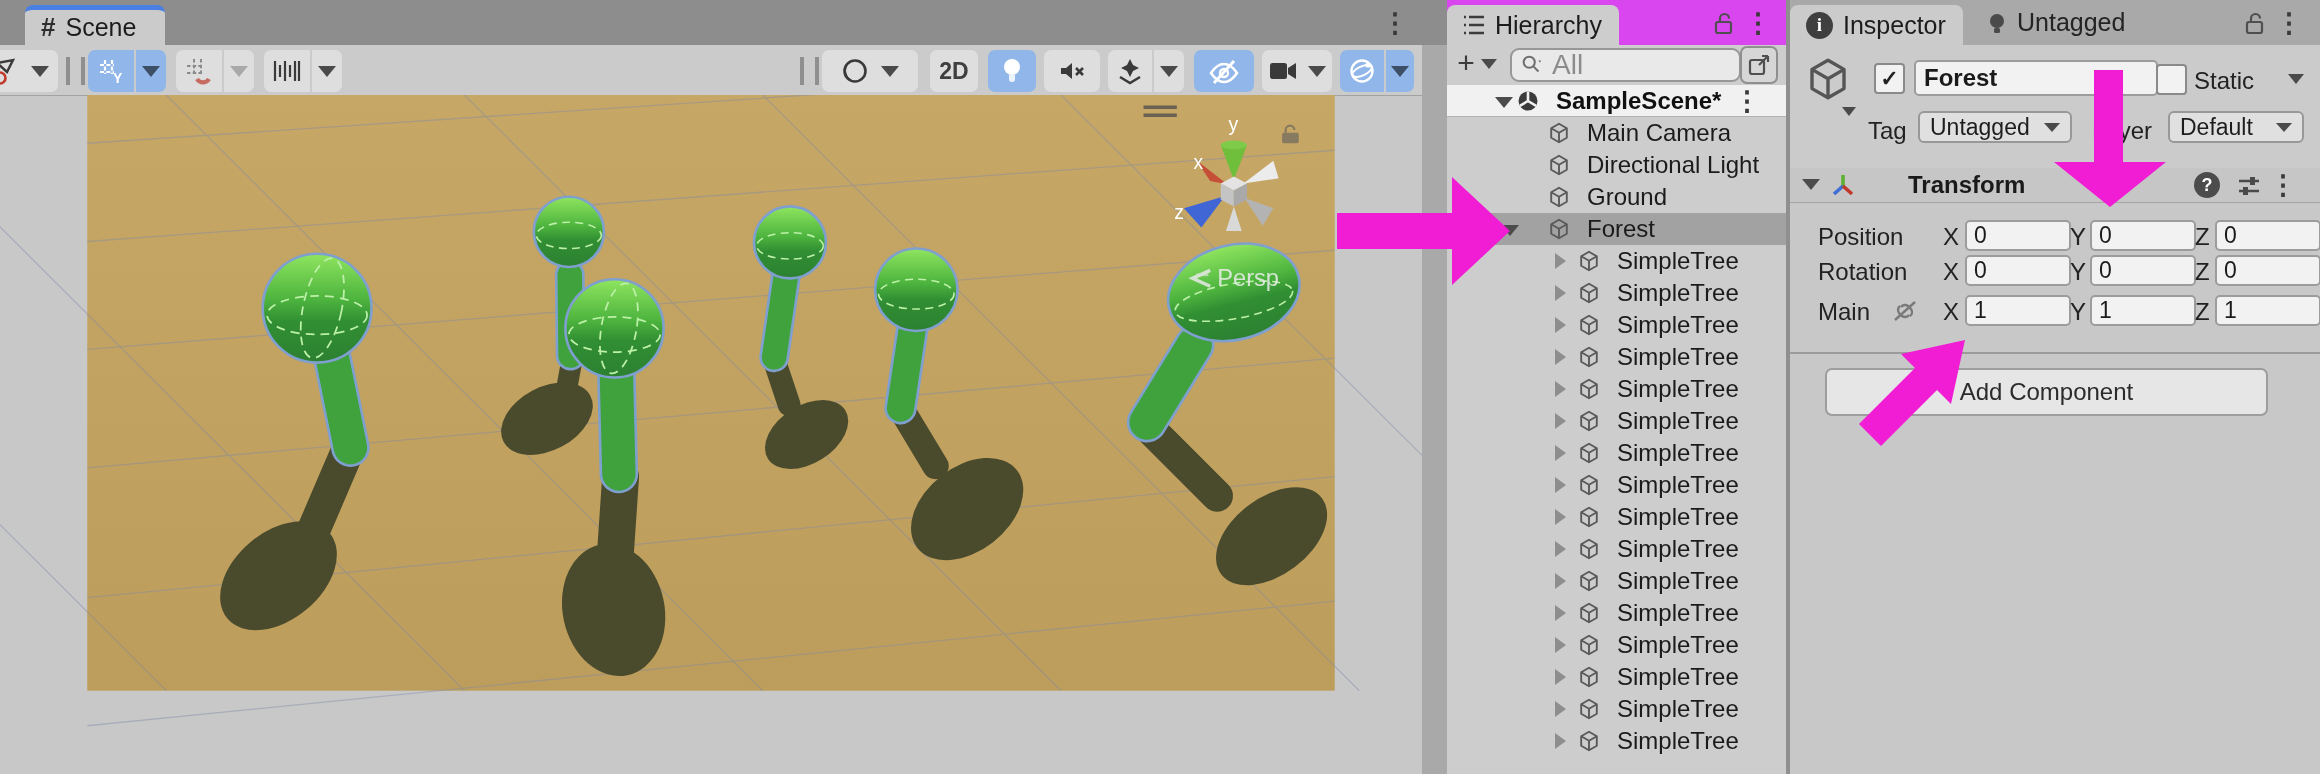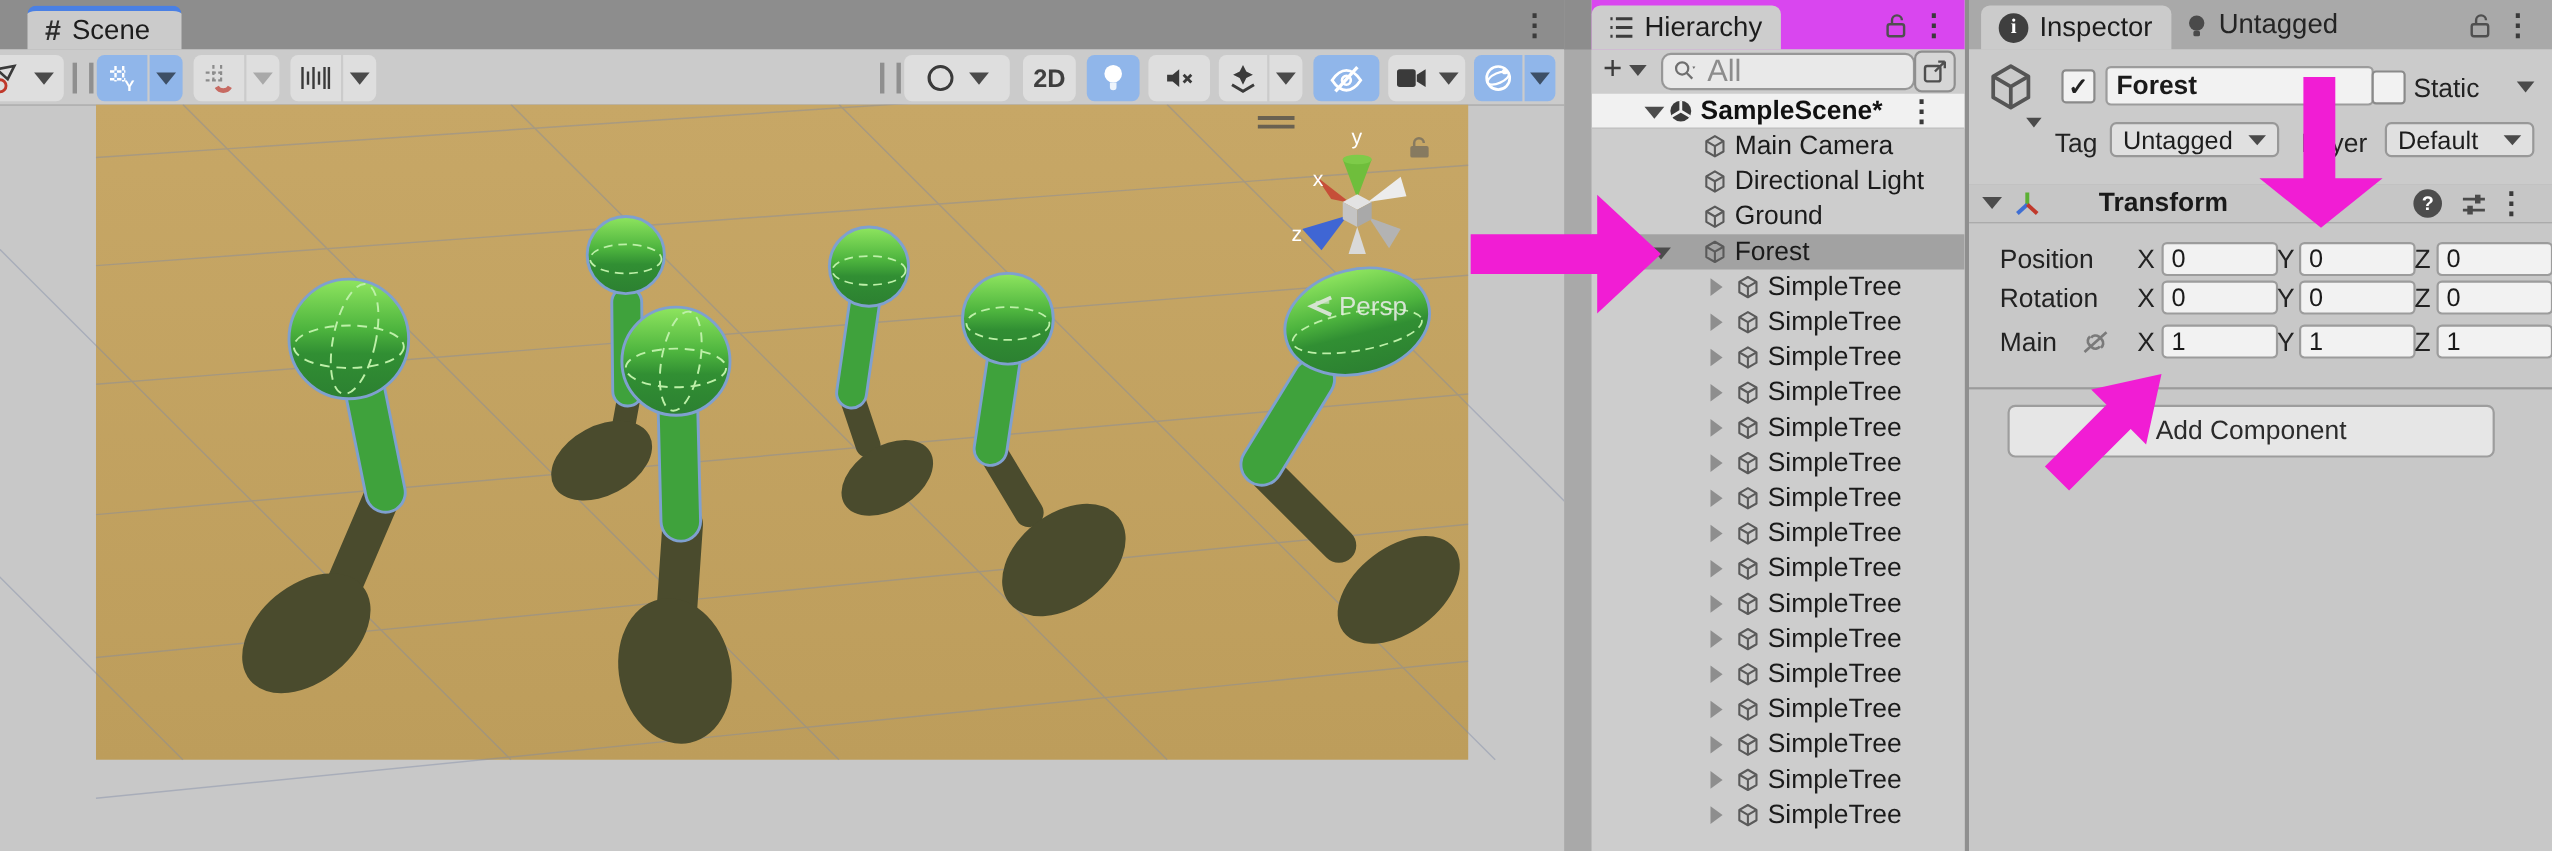--- a/index.html
+++ b/index.html
@@ -67,21 +67,21 @@
                      font-size:28px;color:#4a4a4a;font-family:"Liberation Sans",sans-serif;}
   #hier-search input::placeholder{color:#8c8c8c;opacity:1;}
   .mag{width:24px;height:24px;margin:0 6px 0 8px;}
   #hier-picker{position:absolute;left:293px;top:1px;width:34px;height:34px;border:2px solid #8f8f8f;
                border-radius:7px;display:flex;align-items:center;justify-content:center;background:#d6d6d6;}
 
   #hier-list{position:absolute;left:0;top:85px;width:339px;bottom:0;overflow:hidden;}
   .h-row{height:32px;display:flex;align-items:center;position:relative;font-size:24px;color:#1b1b1b;}
   .h-row.sel{background:#a2a2a2;}
   .h-row.scene-row{background:#f1f1f1;border-bottom:1px solid #b2b2b2;height:31px;}
-  .h-label{white-space:nowrap;margin-left:6px;}
+  .h-label{white-space:nowrap;margin-left:16px;}
   .scene-row .h-label{font-weight:bold;color:#111;}
   .tri{flex:none;width:18px;height:18px;position:relative;margin-left:47px;}
   .d1 .tri{margin-left:53px;}
   .d2 .tri{margin-left:103px;}
   .tri.open::before{content:"";position:absolute;left:1px;top:5px;
       border-left:9px solid transparent;border-right:9px solid transparent;border-top:11px solid #4c4c4c;}
   .tri.closed::before{content:"";position:absolute;left:5px;top:1px;
       border-top:8px solid transparent;border-bottom:8px solid transparent;border-left:11px solid #8e8e8e;}
   .h-ic{flex:none;width:24px;height:24px;margin-left:4px;}
   .d1 .h-ic{margin-left:29px;}
@@ -89,21 +89,21 @@
   .h-ic svg{width:24px;height:24px;}
   .ic-cube path{fill:none;stroke:#5a5a5a;stroke-width:1.9;stroke-linejoin:round;}
   .ic-scene circle{fill:#3b3b3b;}
   .ic-scene path{stroke:#cdcdcd;stroke-width:2.6;fill:none;}
   .scene-row .ic-scene path{stroke:#f1f1f1;}
   .scene-kebab{position:absolute;right:26px;top:1px;}
 
   
   #inspector{position:absolute;left:1790px;top:0;width:530px;height:774px;background:#c8c8c8;}
   #insp-titlebar{left:0;width:530px;background:#a9a9a9;position:absolute;}
-  #insp-tab{left:0;width:173px;background:#cbcbcb;margin-left:11px;}
+  #insp-tab{left:0;width:173px;background:#cbcbcb;}
   .info-ico{width:27px;height:27px;border-radius:50%;background:#3f3f3f;color:#fff;
             display:flex;align-items:center;justify-content:center;font-size:19px;font-weight:bold;
             margin:0 10px 0 16px;font-family:"Liberation Serif",serif;}
   .info-ico::before{content:"i";}
   #lighting-tab{position:absolute;left:183px;top:0;height:45px;display:flex;align-items:center;
                 font-size:25px;color:#242424;}
   .bulb-ico{width:24px;height:24px;margin:0 8px 0 12px;}
   #insp-lock{position:absolute;left:452px;top:10px;}
   #insp-kebab{position:absolute;left:486px;top:8px;}
 

